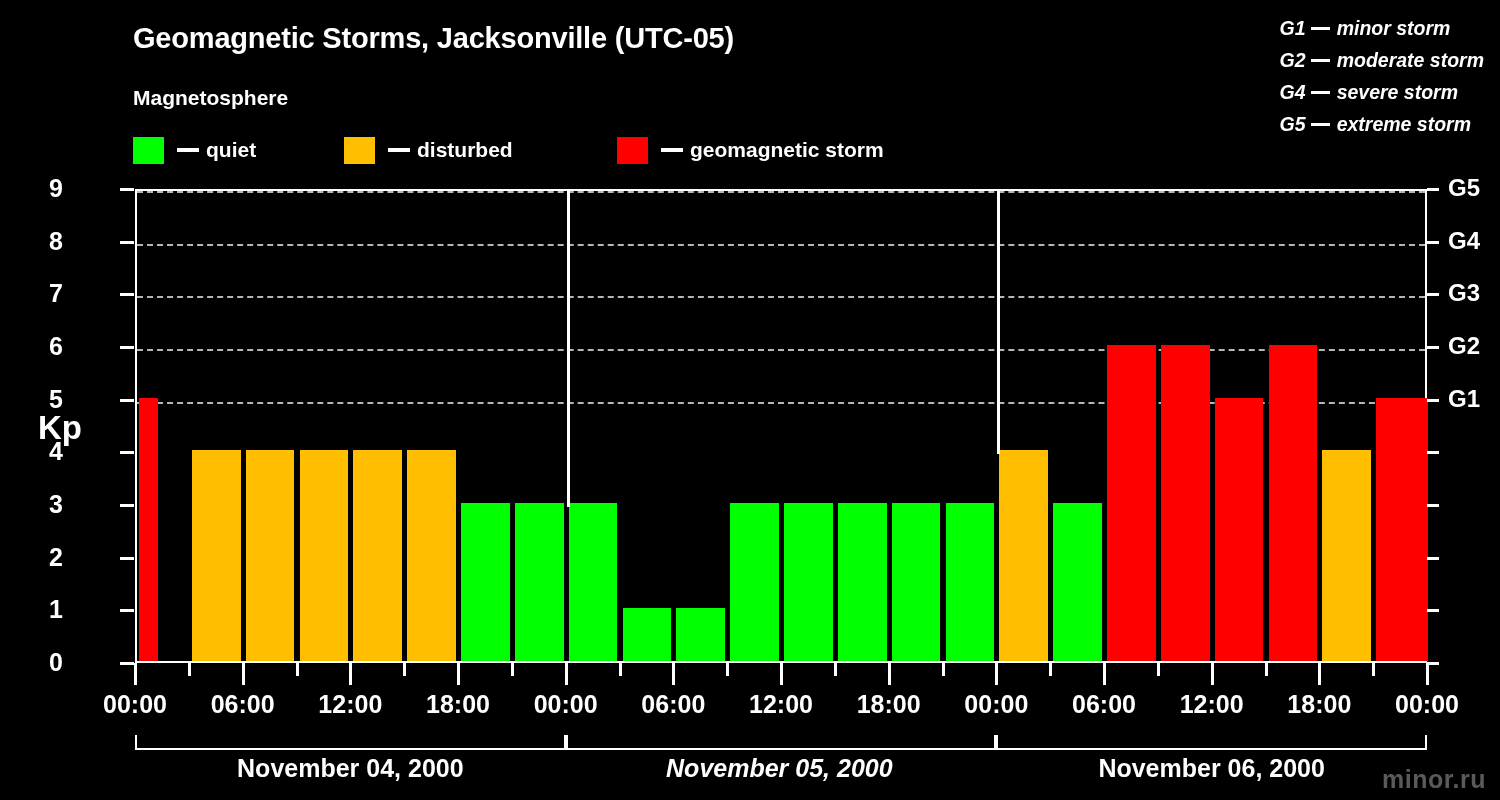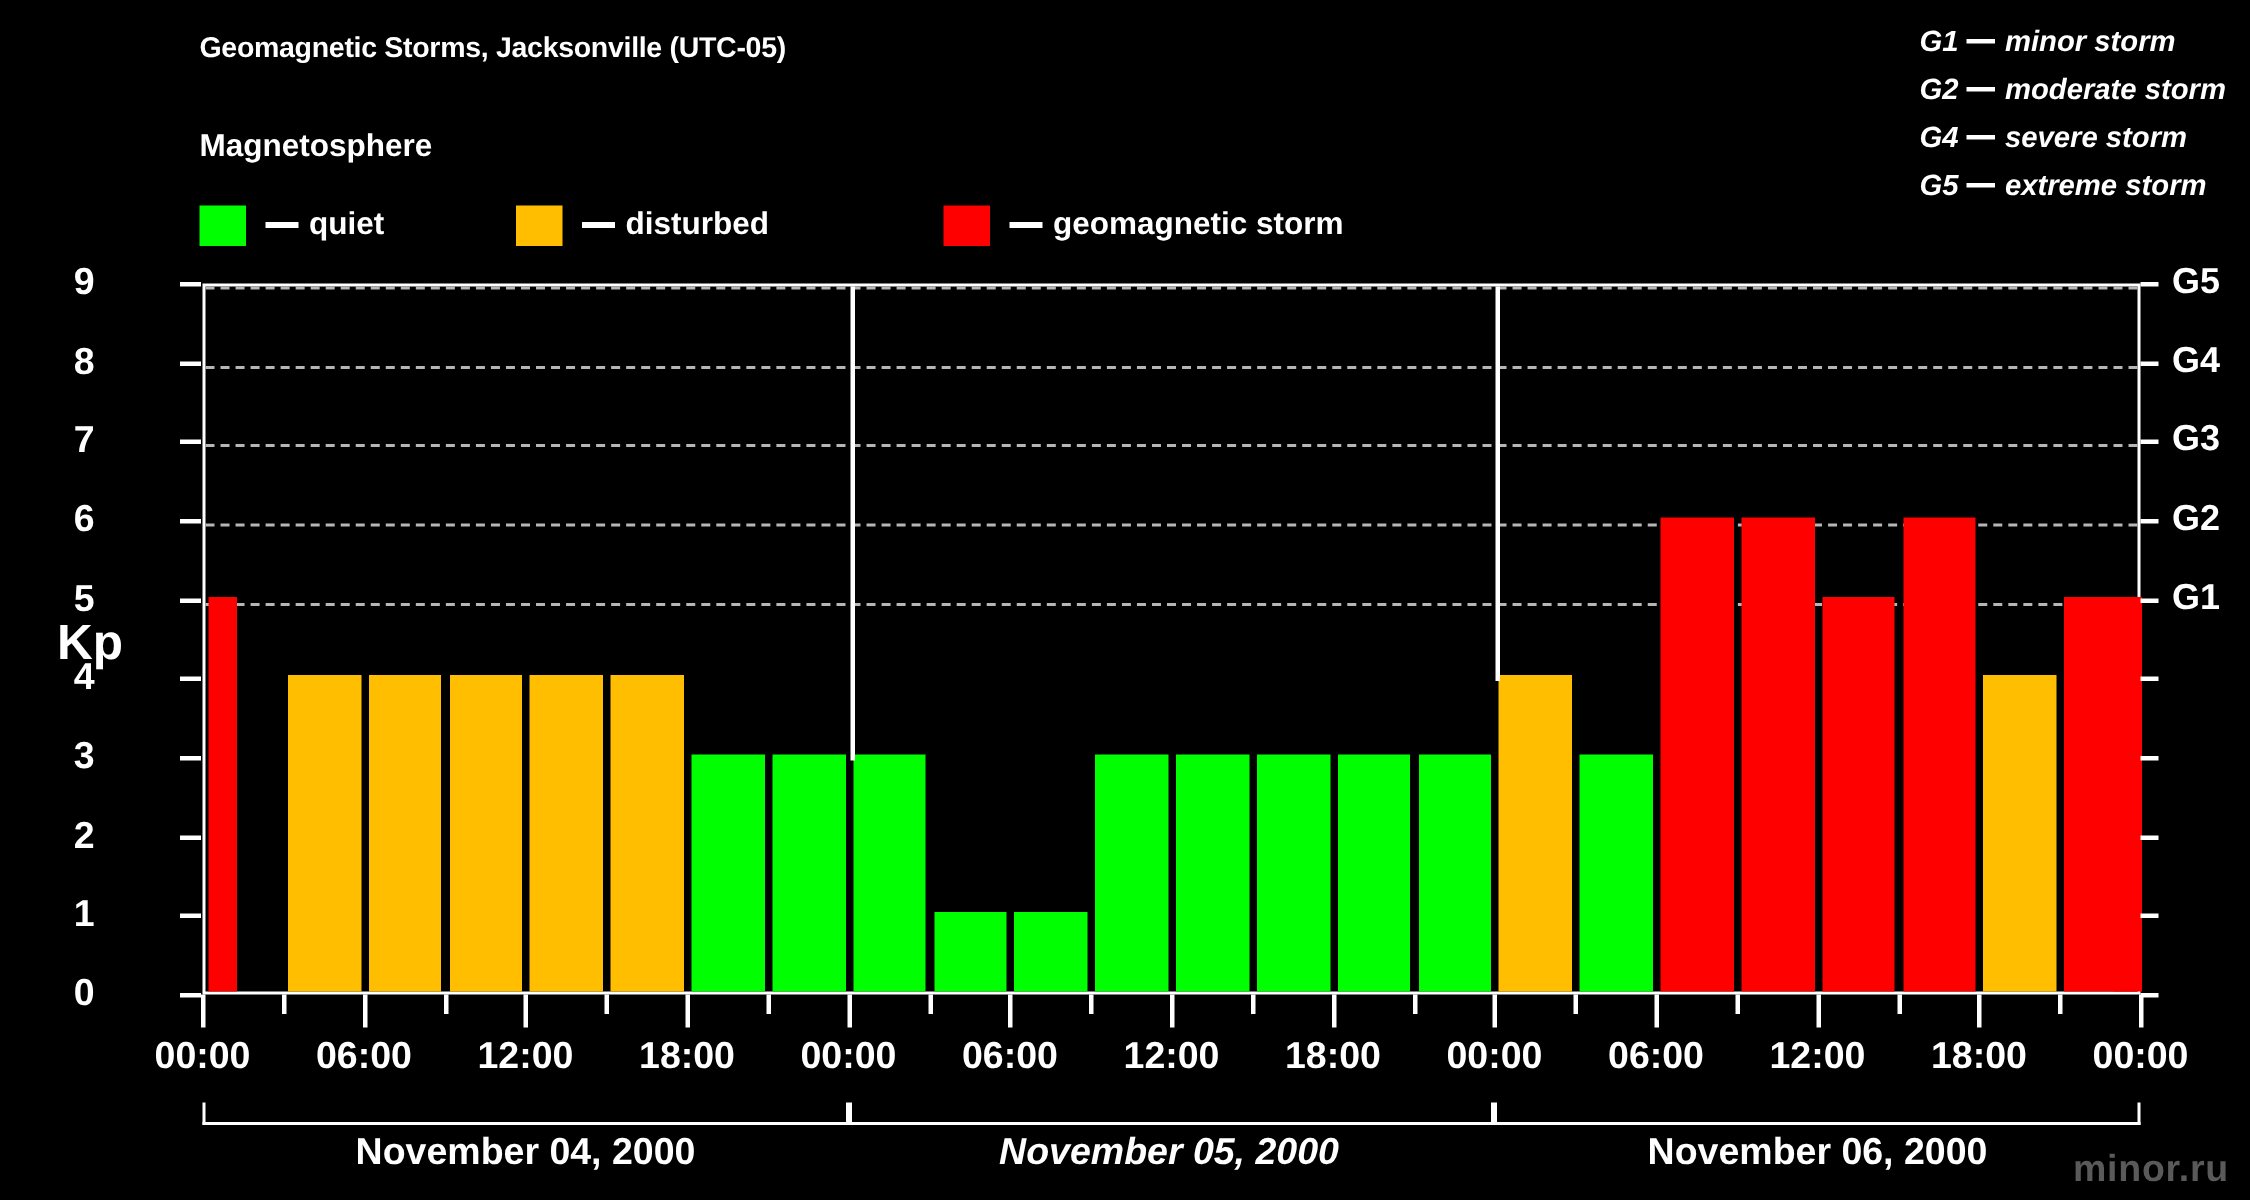--- a/index.html
+++ b/index.html
@@ -6,21 +6,21 @@
   html,body { background:#000; }
   body {
     width:1500px; height:800px;
     font-family:"Liberation Sans", sans-serif;
     color:#fff; position:relative; overflow:hidden;
   }
 
   
   #chart-title {
     position:absolute; left:133px; top:22px;
-    font-size:19px; font-weight:bold; letter-spacing:-0.2px;
+    font-size:29px; font-weight:bold; letter-spacing:-0.2px;
   }
   #magnetosphere-label {
     position:absolute; left:133px; top:86px;
     font-size:21px; font-weight:bold;
   }
   #legend { position:absolute; left:133px; top:134px; height:32px; }
   .legend-item { position:absolute; top:0; display:flex; align-items:center; height:32px; }
   .legend-swatch { width:31px; height:27px; display:block; }
   .legend-dash {
     display:inline-block; width:22px; height:4px; background:#fff;
@@ -100,21 +100,21 @@
     <div class="legend-item" style="left: 0px;">
       <span class="legend-swatch" style="background: rgb(0, 255, 0);"></span>
       <span class="legend-dash"></span>
       <span class="legend-text">quiet</span>
     </div>
     <div class="legend-item" style="left: 211px;">
       <span class="legend-swatch" style="background: rgb(255, 191, 0);"></span>
       <span class="legend-dash"></span>
       <span class="legend-text">disturbed</span>
     </div>
-    <div class="legend-item" style="left: 496px; justify-content: flex-end;">
+    <div class="legend-item" style="left: 484px; justify-content: flex-end;">
       <span class="legend-swatch" style="background: rgb(255, 0, 0);"></span>
       <span class="legend-dash"></span>
       <span class="legend-text">geomagnetic storm</span>
     </div>
   </div>
 
 <div id="gscale">
     <div class="gscale-row"><span>G1</span><span class="gs-dash"></span><span>minor storm</span></div>
     <div class="gscale-row"><span>G2</span><span class="gs-dash"></span><span>moderate storm</span></div>
     <div class="gscale-row"><span>G4</span><span class="gs-dash"></span><span>severe storm</span></div>

